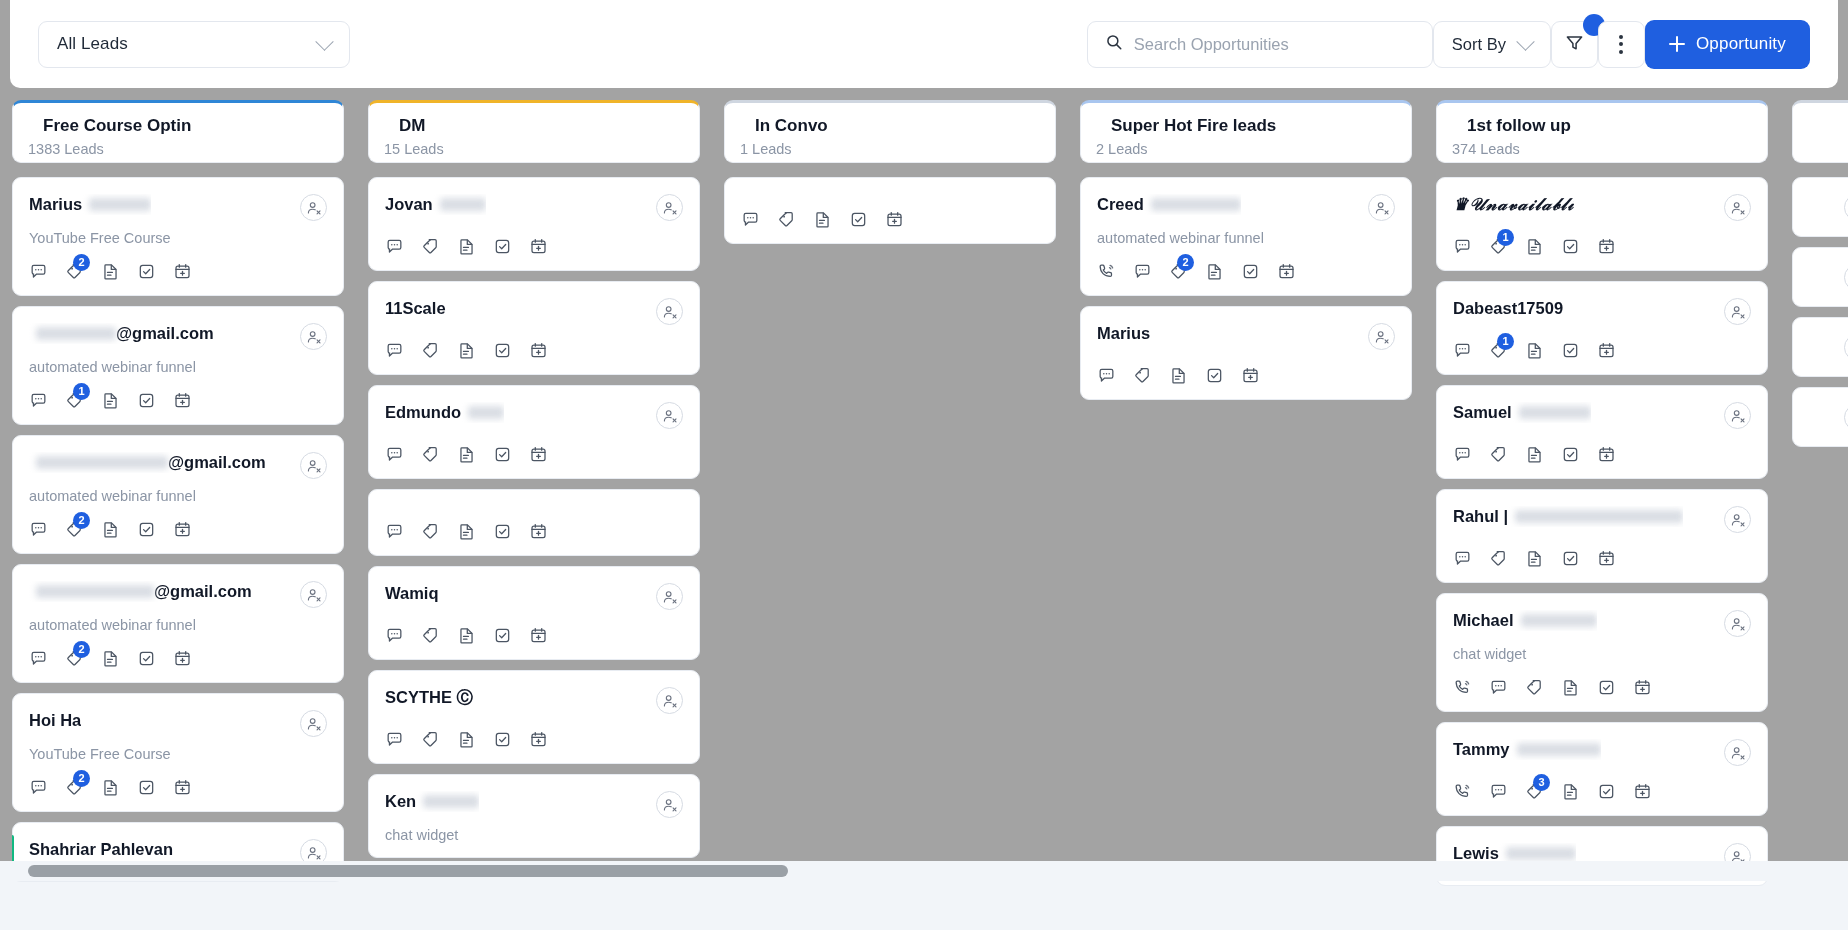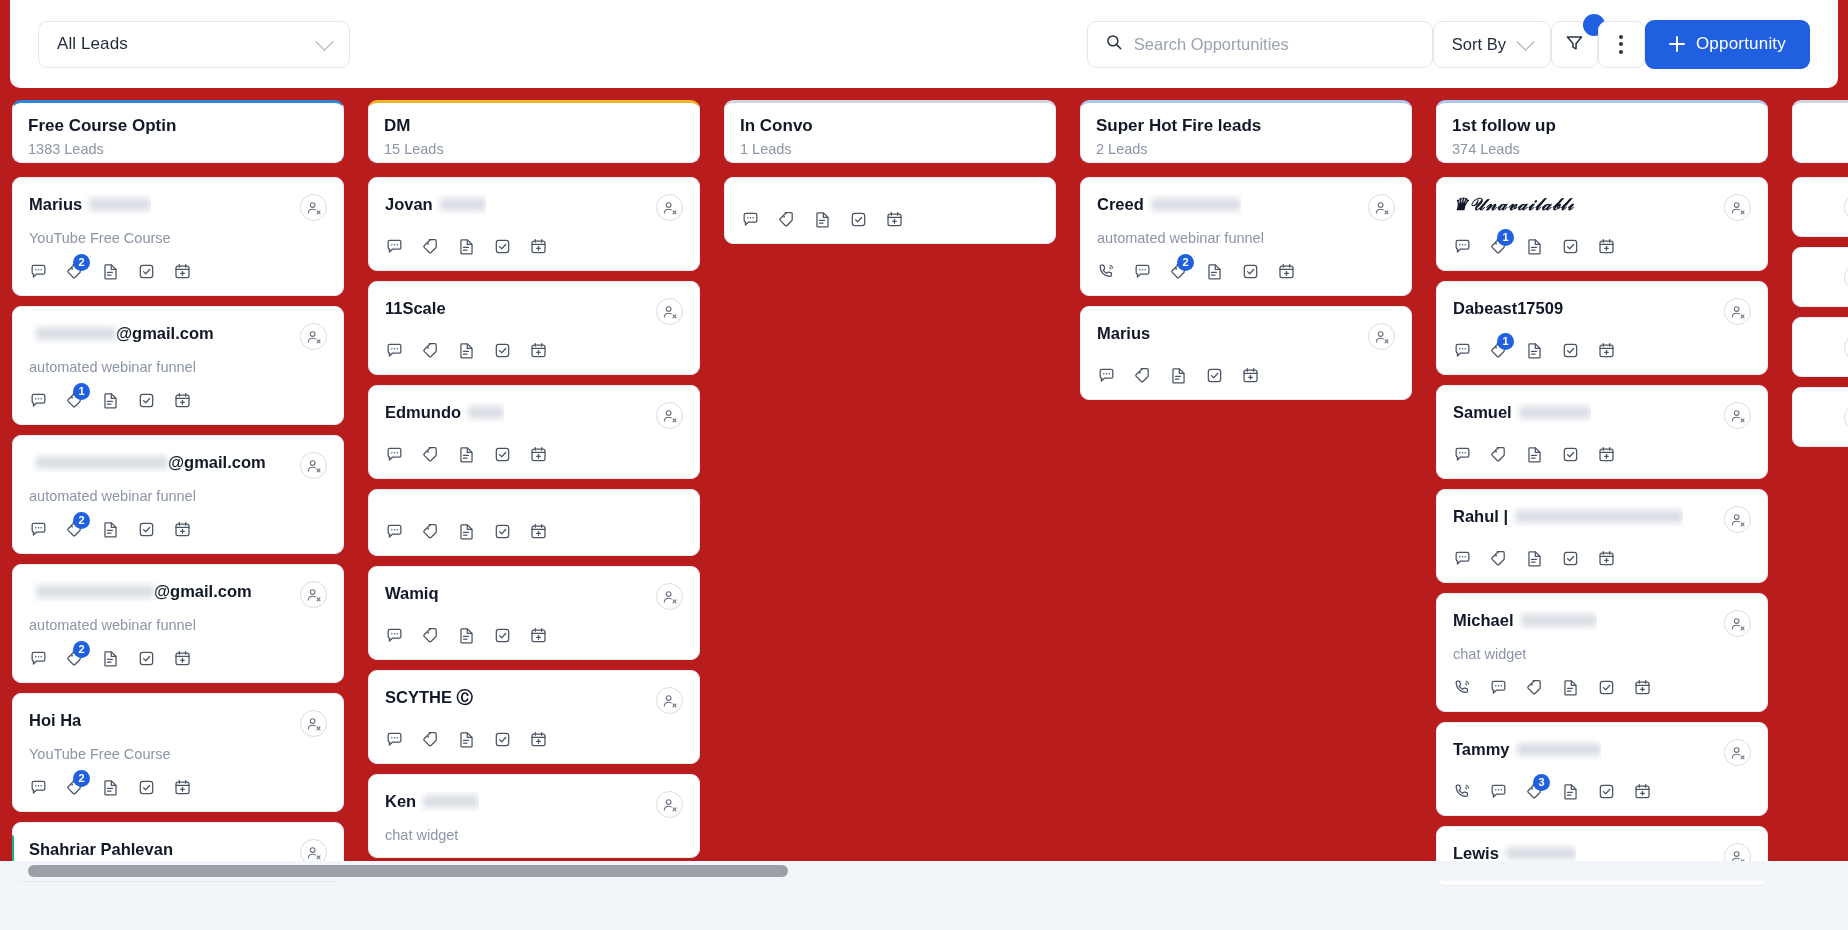--- a/index.html
+++ b/index.html
@@ -10,21 +10,21 @@
     overflow: hidden;
     background: #f2f5f9;
     font-family: "Liberation Sans", sans-serif;
     -webkit-font-smoothing: antialiased;
   }
 
   #app {
     position: relative;
     width: 1848px;
     height: 881px;
-    background: #b91c1c;
+    background: #a3a3a3;
   }
 
   
   .toolbar {
     position: absolute;
     left: 10px;
     top: 0px;
     width: 1828px;
     height: 88px;
     background: #ffffff;
@@ -164,21 +164,21 @@
   }
 
   .col-head {
     background: #ffffff;
     border-radius: 9px;
     border: 1px solid #e8ecf2;
     border-top: 3px solid #cfd6e0;
     padding: 13px 15px 14px 15px;
     height: 63px;
   }
-  .col-title { font-size: 17px; font-weight: bold; color: #111827; line-height: 1.2; }
+  .col-title { font-size: 17px; font-weight: bold; color: #111827; line-height: 1.2; margin-left: 15px; }
   .col-count { font-size: 14.5px; color: #8b95a5; margin-top: 5px; }
 
   .col-cards {
     margin-top: 14px;
     height: 734px;
     overflow: hidden;
     position: relative;
   }
 
   .card {

